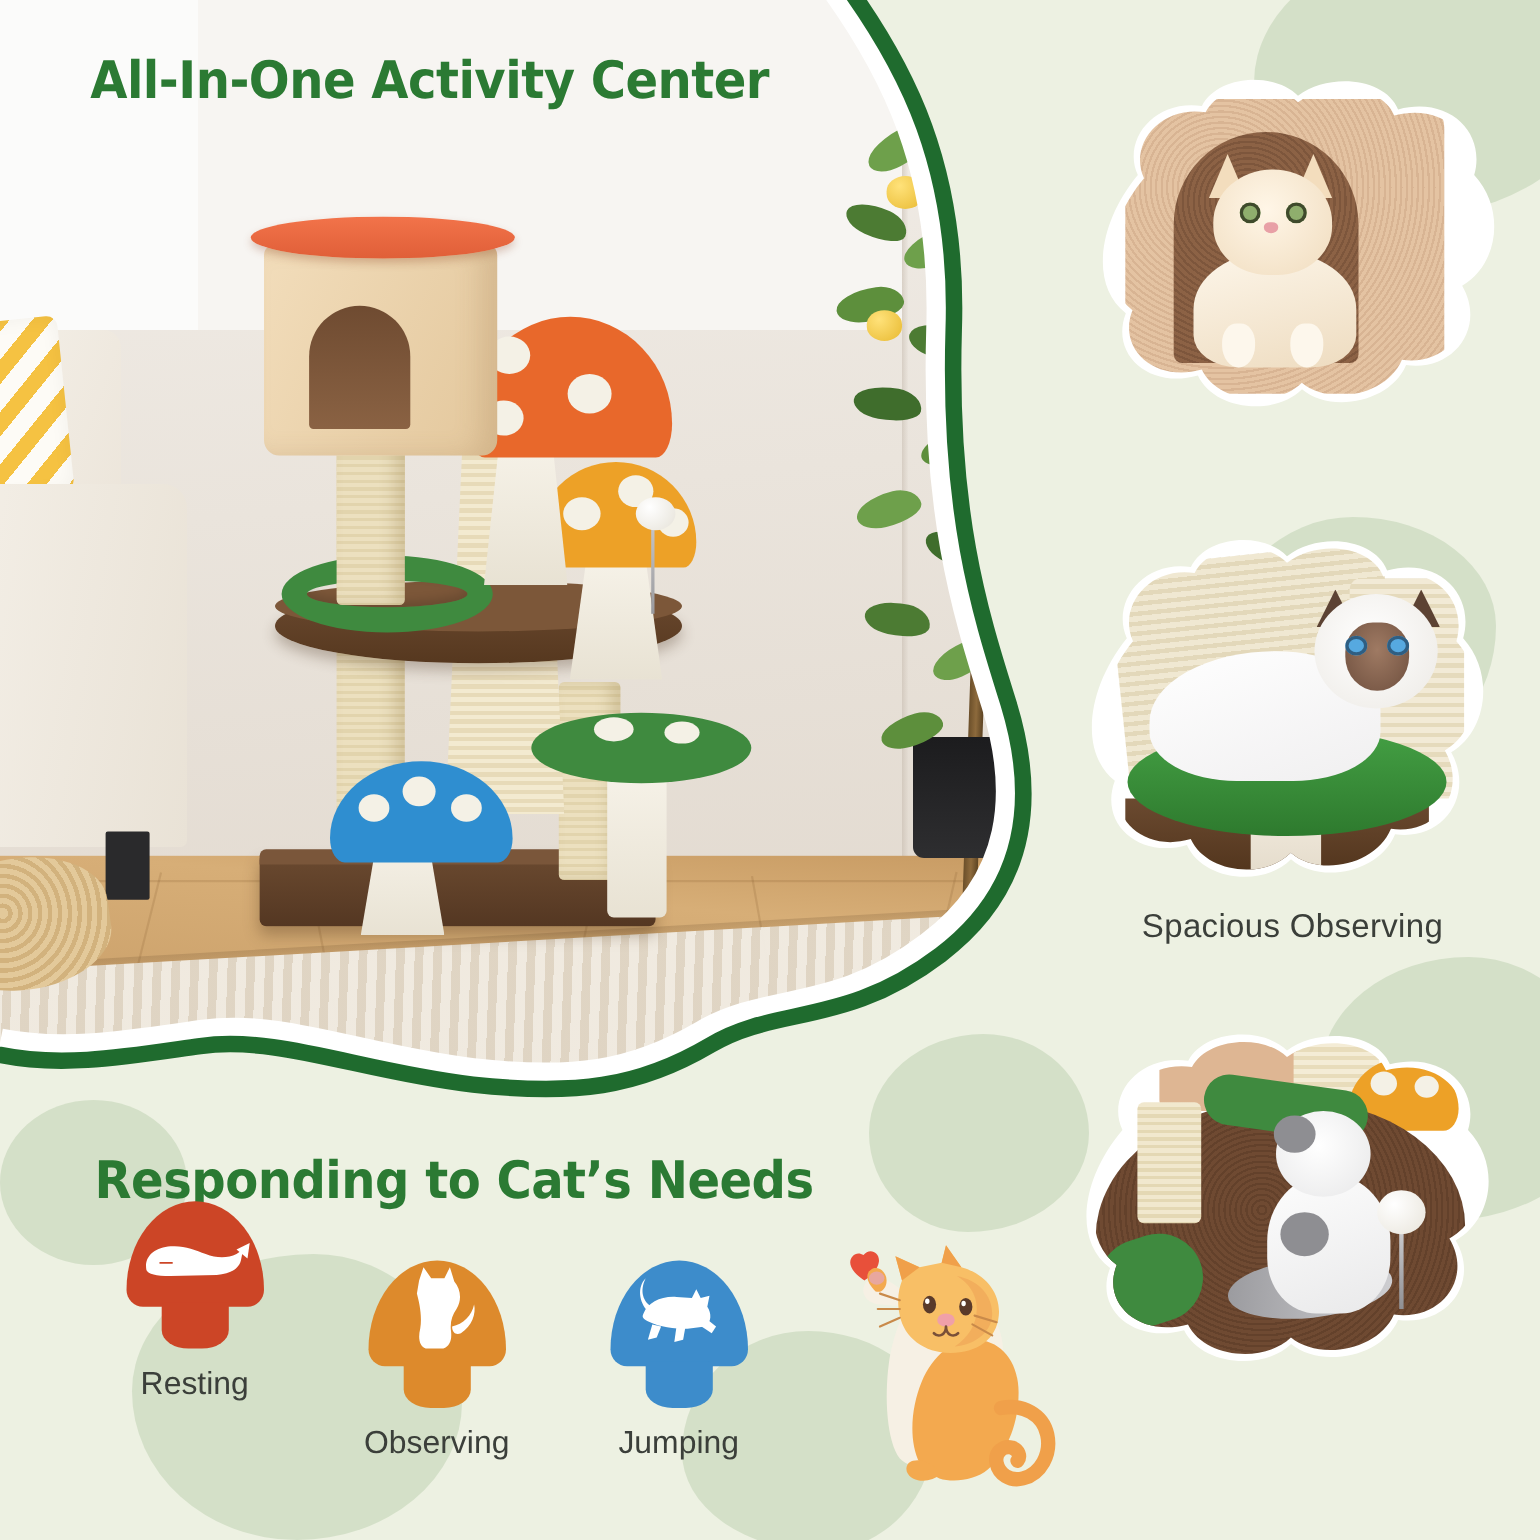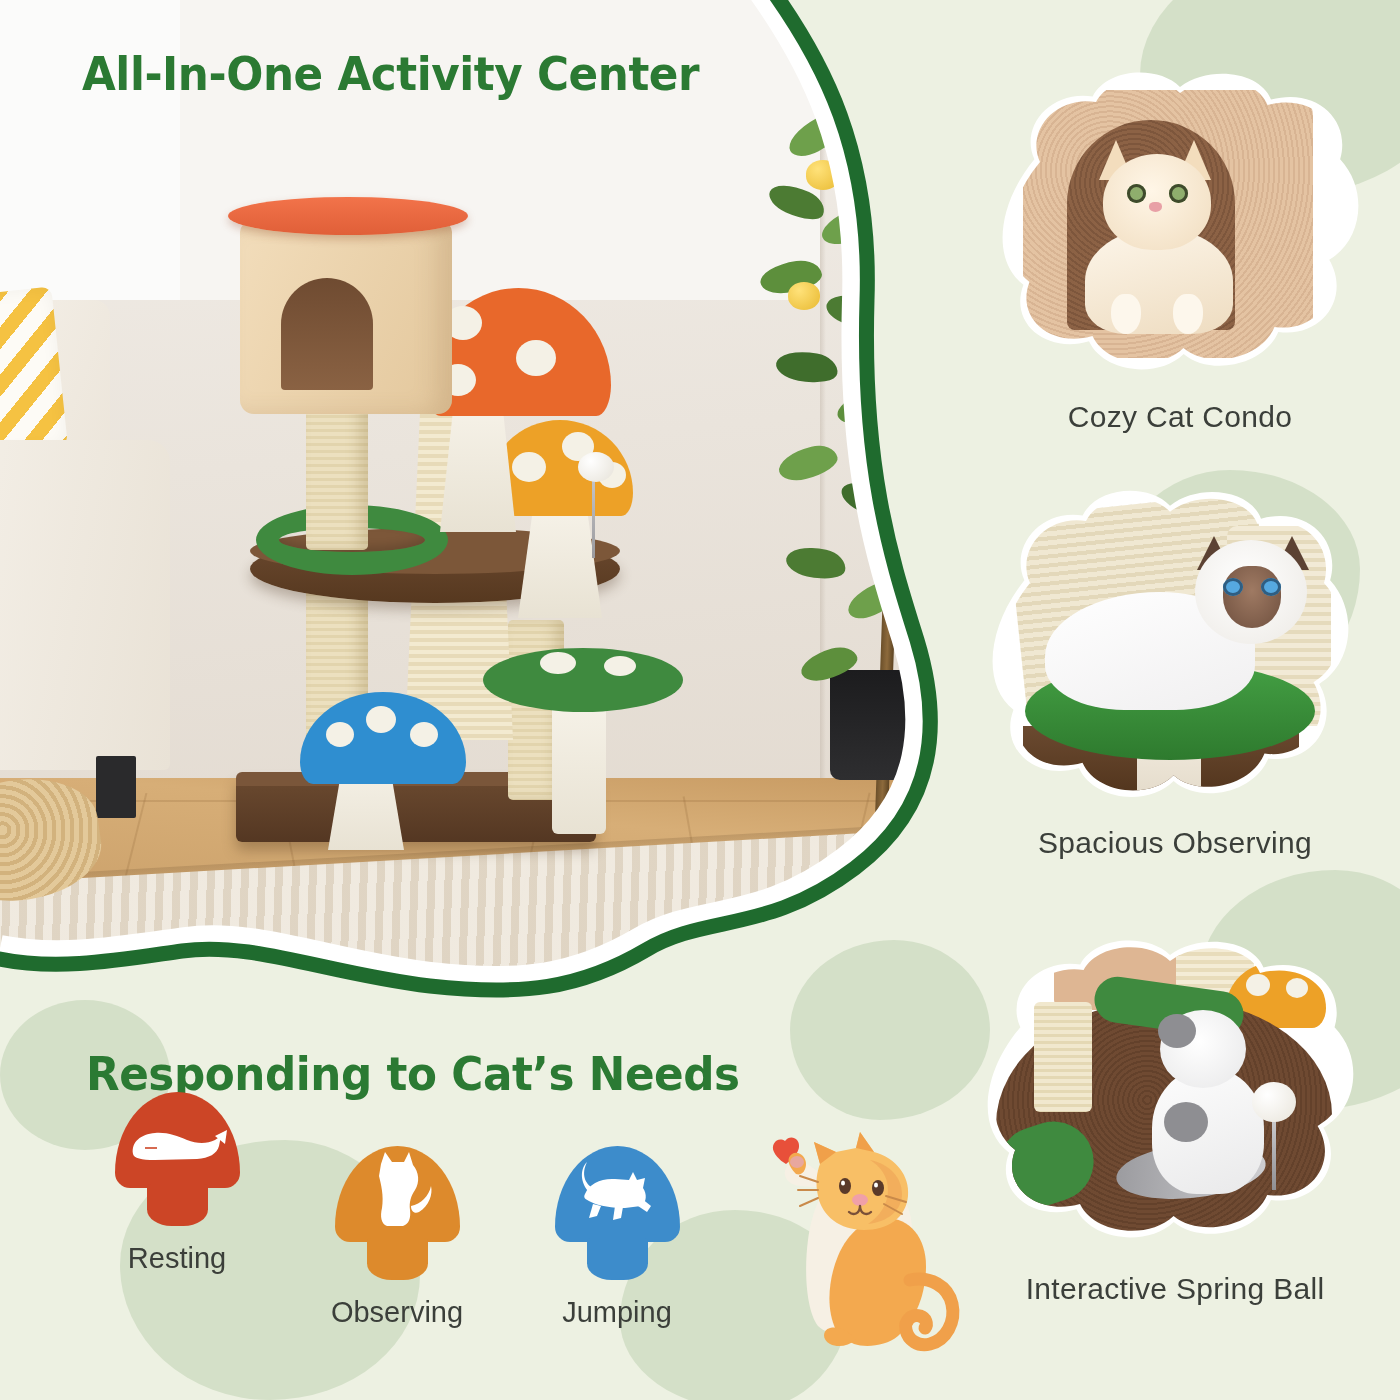--- a/index.html
+++ b/index.html
@@ -418,21 +418,20 @@
         <div class="i1-body"></div>
         <div class="i1-head"></div>
         <div class="i1-eye" style="left:50px;top:40px;"></div>
         <div class="i1-eye" style="left:92px;top:40px;"></div>
         <div class="i1-nose"></div>
         <div class="i1-paw" style="left:34px;top:150px;"></div>
         <div class="i1-paw" style="left:96px;top:150px;"></div>
       </div>
     </div>
   </div>
-  <div class="inset-caption" style="left:1005px; top:400px; width:350px;">Cozy Cat Condo</div>
 
   <div class="inset" style="left:995px; top:490px; width:350px; height:310px;">
     <div style="position:absolute;inset:-7px;background:#fff;clip-path:url(#cloudMask);"></div>
     <div class="blobmask" style="clip-path:url(#cloudMask);">
       <div class="i2-sisal"></div>
       <div class="i2-sisal2"></div>
       <div class="i2-base"></div>
       <div class="i2-stem"></div>
       <div class="i2-plat"></div>
       <div class="i2-cat">
@@ -464,21 +463,20 @@
         <div class="i3-tail"></div>
         <div class="i3-body"></div>
         <div class="i3-grey" style="left:34px;top:92px;width:44px;height:40px;"></div>
         <div class="i3-head"></div>
         <div class="i3-grey" style="left:28px;top:4px;width:38px;height:34px;"></div>
       </div>
       <div class="i3-spring"></div>
       <div class="i3-ball"></div>
     </div>
   </div>
-  <div class="inset-caption" style="left:985px; top:1272px; width:380px;">Interactive Spring Ball</div>
 
   <div class="feature" style="left:97px; top:1092px;">
     <div class="feat-icon">
       <div class="feat-cap" style="background:#cc4526;"></div>
       <div class="feat-stem" style="background:#cc4526;"></div>
       <svg viewBox="0 0 125 96" style="position:absolute;left:0;top:0;width:125px;height:96px;">
         <path d="M18,62 C16,50 26,42 40,41 C52,40 62,44 72,48
                  C82,52 92,52 100,48 L106,44 L104,54 C102,62 94,66 82,67
                  L40,68 C26,68 19,66 18,62 Z" fill="#ffffff"></path>
         <path d="M100,44 L112,38 L110,52 Z" fill="#ffffff"></path>

